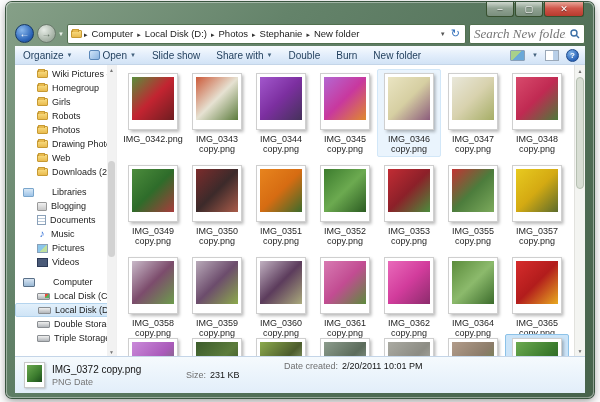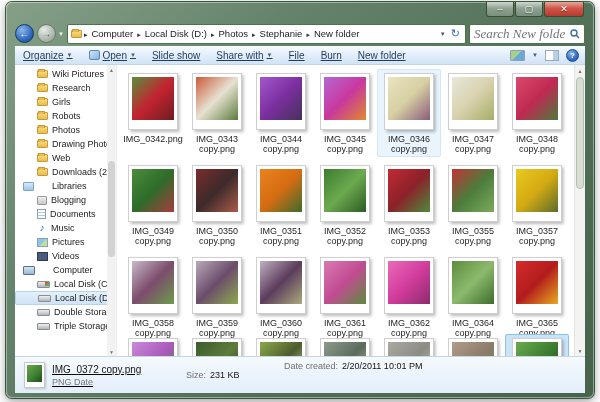--- a/index.html
+++ b/index.html
@@ -32,39 +32,39 @@
   .search-box { width:116px; height:20px; background:#fff; border:1px solid #51704f; border-radius:2px; flex:none;
     display:flex; align-items:center; padding:0 4px; }
   .search-box input { border:none; outline:none; width:92px; font-size:13px; font-style:italic; color:#8a8a8a;
     font-family:Liberation Serif, serif; background:transparent; }
   .mag { margin-left:auto; }
 
   
   .toolbar { position:absolute; top:44px; left:9px; right:9px; height:19px;
     background:linear-gradient(#f7fbfe,#e3eefb 50%,#d2e3f6); border-bottom:1px solid #c4d5e8;
     display:flex; align-items:center; font-size:10px; color:#1e3c5a; }
-  .tb-btn { padding:0 8px; height:100%; display:flex; align-items:center; gap:3px; white-space:nowrap;text-decoration:underline; }
+  .tb-btn { padding:0 8px; height:100%; display:flex; align-items:center; gap:3px; white-space:nowrap; }
   .tb-caret { font-size:6px; color:#44627e; }
   .open-ic { width:11px; height:10px; border:1px solid #5a87b8; border-radius:2px;
     background:linear-gradient(135deg,#cfe4f8,#8ab4e0); flex:none; }
   .tb-right { margin-left:auto; display:flex; align-items:center; gap:7px; padding-right:6px; }
   .views-ic { width:15px; height:11px; border:1px solid #8aa0b8; border-radius:1px;
     background:linear-gradient(135deg,#a8d08a 0 50%,#6aa8d8 50% 100%); }
   .pane-ic { width:14px; height:11px; border:1px solid #9aa8b8; background:linear-gradient(90deg,#fff 0 55%,#b8cfe8 55% 100%); }
   .help-ic { width:13px; height:13px; border-radius:50%; background:radial-gradient(circle at 35% 30%,#7fb3e8,#2a64b8 70%);
     color:#fff; font-size:8px; font-weight:bold; display:flex; align-items:center; justify-content:center; border:1px solid #1d4a8c; }
 
   
   .content { position:absolute; top:63px; left:9px; right:9px; bottom:42px; background:#fff; display:flex; overflow:hidden; }
 
   .sidebar { width:101px; flex:none; position:relative; padding-top:2px; overflow:hidden; }
   .side-item { height:14px; display:flex; align-items:center; gap:4px; font-size:9px; color:#222;
     padding-left:8px; white-space:nowrap; overflow:hidden; }
   .side-item.ind { padding-left:22px; }
-  .side-item.gap { margin-top:0;gap:18px; }
+  .side-item.gap { margin-top:6px;gap:18px; }
   .side-item.sel { background:linear-gradient(#e2f0fb,#cfe4f6); border:1px solid #b4d4ee; border-radius:2px; }
   .ic { flex:none; }
   .ic-folder { width:11px; height:8px; background:linear-gradient(#f9dd84,#e9bb4e); border:1px solid #c79a33; border-radius:1px; position:relative; }
   .ic-folder::before { content:""; position:absolute; left:0; top:-2px; width:5px; height:2px; background:#e9bb4e; border:1px solid #c79a33; border-bottom:none; border-radius:1px 1px 0 0; }
   .ic-libraries { width:11px; height:9px; background:linear-gradient(#d8e8f6,#9ec4e8); border:1px solid #7aa6cc; border-radius:1px; }
   .ic-blogging { width:10px; height:9px; background:linear-gradient(#f0f0f0,#c8c8c8); border:1px solid #999; border-radius:1px; }
   .ic-documents { width:9px; height:10px; background:repeating-linear-gradient(#fff 0 2px,#b8c8d8 2px 3px); border:1px solid #8aa0b8; }
   .ic-music { width:10px; height:10px; color:#2a6ad4; font-size:10px; line-height:10px; text-align:center; }
   .ic-pictures { width:11px; height:9px; background:linear-gradient(135deg,#8cc6ea 0 55%,#bfe0a0 55% 100%); border:1px solid #88a0b8; }
   .ic-videos { width:11px; height:9px; background:#4a5a78; border:1px solid #2c3a56; }
@@ -98,21 +98,21 @@
   .main-scroll .arr.dn { position:absolute; bottom:0; left:0; right:0; }
   .main-scroll .thumb { position:absolute; left:1px; right:1px; top:12px; height:112px; background:#d8ded4; border:1px solid #b6c0b2; border-radius:5px; }
 
   .cursor { position:absolute; left:273px; top:52px; width:12px; height:17px; }
 
   
   .details { position:absolute; left:9px; right:9px; bottom:5px; height:37px;
     background:linear-gradient(#f5fafd,#e2eefa); border-top:1px solid #c4d5e8; display:flex; align-items:center; font-size:9px; }
   .dthumb { width:21px; height:26px; background:#fff; border:1px solid #c8c8c8; padding:2px 2px 5px; margin:0 7px 0 9px; flex:none; box-shadow:1px 1px 2px rgba(0,0,0,.2); }
   .dthumb .di { width:100%; height:100%; background:linear-gradient(135deg,#6caa50,#3c7c2e 60%,#1c4c1c); }
-  .name-block { width:96px; flex:none;text-decoration:underline; }
+  .name-block { width:96px; flex:none; }
   .fname { font-size:10px; color:#141414; white-space:nowrap; }
   .ftype { color:#767676; margin-top:2px; }
   .dcol { display:flex; flex-direction:column; gap:2px; }
   .drow { display:flex; align-items:center; }
   .dlabel { color:#6e6e6e; text-align:right; padding-right:4px; }
   .dval { color:#141414; white-space:nowrap; }
   .colA .dlabel { width:52px; } .colB .dlabel { width:62px; } .colC { align-self:flex-start; margin-top:4px; }
   .colC .dlabel { width:66px; }
   .colA { width:148px; flex:none; } .colB { width:128px; flex:none; }
   .shared-ic { width:10px; height:9px; margin-right:3px; background:
@@ -161,21 +161,21 @@
         <span class="tb-caret">▼</span>
       </div>
       <div class="tb-btn">
         <span>Slide show</span>
       </div>
       <div class="tb-btn">
         <span>Share with</span>
         <span class="tb-caret">▼</span>
       </div>
       <div class="tb-btn">
-        <span>File</span>
+        <span>Double</span>
       </div>
       <div class="tb-btn">
         <span>Burn</span>
       </div>
       <div class="tb-btn">
         <span>New folder</span>
       </div>
       <div class="tb-right">
       <span class="views-ic"></span>
       <span class="tb-caret">▼</span>
@@ -190,21 +190,21 @@
         <div class="arr">▲</div>
         <div class="thumb"></div>
         <div class="arr dn">▼</div>
       </div>
     <div class="side-item ind">
           <span class="ic ic-folder"></span>
           <span>Wiki Pictures of t</span>
         </div>
         <div class="side-item ind">
           <span class="ic ic-folder"></span>
-          <span>Research</span>
+          <span>Homegroup</span>
         </div>
         <div class="side-item ind">
           <span class="ic ic-folder"></span>
           <span>Girls</span>
         </div>
         <div class="side-item ind">
           <span class="ic ic-folder"></span>
           <span>Robots</span>
         </div>
         <div class="side-item ind">

